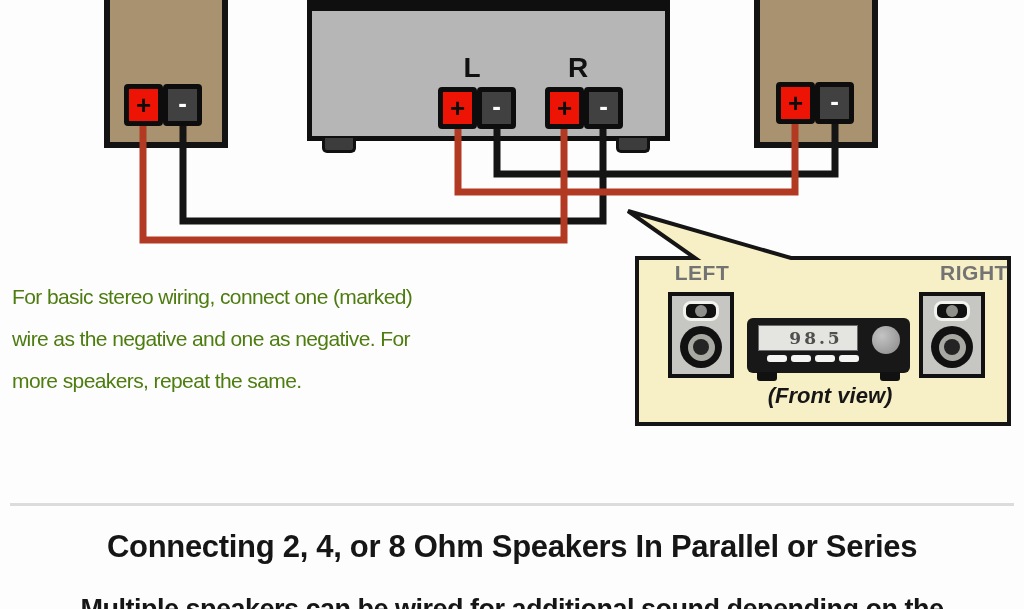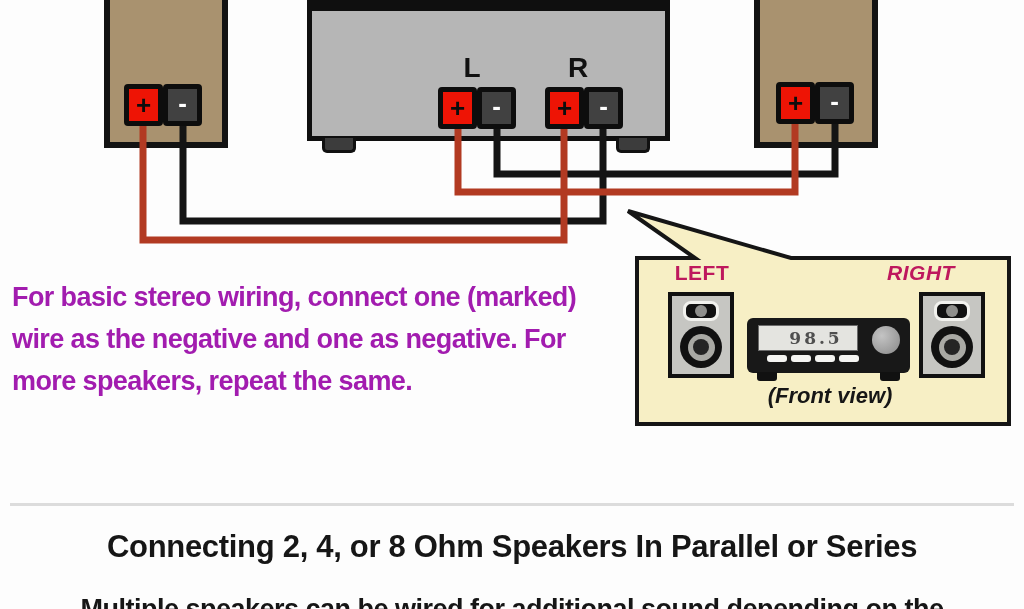--- a/index.html
+++ b/index.html
@@ -32,21 +32,21 @@
     justify-content:center;font-weight:bold;line-height:1;
   }
   .term.pos{background:#ee1405;color:#0d0d0d;font-size:26px;}
   .term.neg{background:#414141;color:#fff;font-size:26px;padding-bottom:4px;}
 
   svg.overlay{position:absolute;left:0;top:0;pointer-events:none;}
 
   
   .co-label{
     position:absolute;top:261px;width:96px;text-align:center;
-    font-weight:bold;font-size:21px;color:#be185d;letter-spacing:.5px;
+    font-weight:bold;font-size:21px;color:#737373;letter-spacing:.5px;
   }
   .mini-speaker{
     position:absolute;top:292px;width:66px;height:86px;background:#c6c6c2;
     border:4px solid #111;box-sizing:border-box;
     display:flex;flex-direction:column;align-items:center;
   }
   .tweeter{
     margin-top:5px;width:36px;height:20px;background:#111;
     border:3px solid #f2f2ee;border-radius:8px;box-sizing:border-box;
     display:flex;align-items:center;justify-content:center;
@@ -81,22 +81,22 @@
     position:absolute;bottom:-8px;width:20px;height:9px;background:#111;
     border-radius:0 0 3px 3px;
   }
   .front-view{
     position:absolute;left:735px;top:383px;width:190px;text-align:center;
     font-weight:bold;font-style:italic;font-size:22px;color:#161616;
   }
 
   
   .body-text{
-    position:absolute;left:12px;color:#a21caf;font-weight:bold;
-    font-size:27px;line-height:42px;letter-spacing:-0.6px;white-space:nowrap;
+    position:absolute;left:12px;color:#4d7c0f;font-weight:normal;
+    font-size:21px;line-height:42px;letter-spacing:-0.6px;white-space:nowrap;
   }
   .divider{position:absolute;left:10px;top:503px;width:1004px;height:3px;background:#dcdcdc;}
   .section-heading{
     position:absolute;left:0;top:529px;width:1024px;text-align:center;
     font-weight:bold;font-size:31px;color:#161616;letter-spacing:-0.3px;white-space:nowrap;
   }
   .partial-line{
     position:absolute;left:0;top:594px;width:1024px;text-align:center;
     font-weight:bold;font-size:27px;color:#161616;letter-spacing:-0.5px;white-space:nowrap;
   }
@@ -150,21 +150,21 @@
     </div>
   <div class="term neg" style="left:815px;top:82px;">
       <span>-</span>
     </div>
 
   <svg class="overlay" width="1024" height="609" viewBox="0 0 1024 609">
     <path d="M 637 258 L 695 258 L 628 211 L 791 258 L 1009 258 L 1009 424 L 637 424 Z" fill="#f7efc5" stroke="#151515" stroke-width="4" stroke-linejoin="miter"></path>
   </svg>
 
   <div class="co-label" style="left:654px;">LEFT</div>
-  <div class="co-label" style="left:873px;font-style:italic;">RIGHT</div>
+  <div class="co-label" style="left:926px;">RIGHT</div>
 
   <div class="mini-speaker" style="left:668px;">
     <div class="tweeter">
         <div class="dot"></div>
       </div>
     <div class="woofer">
         <div class="mid">
           <div class="core"></div>
         </div>
       </div>

